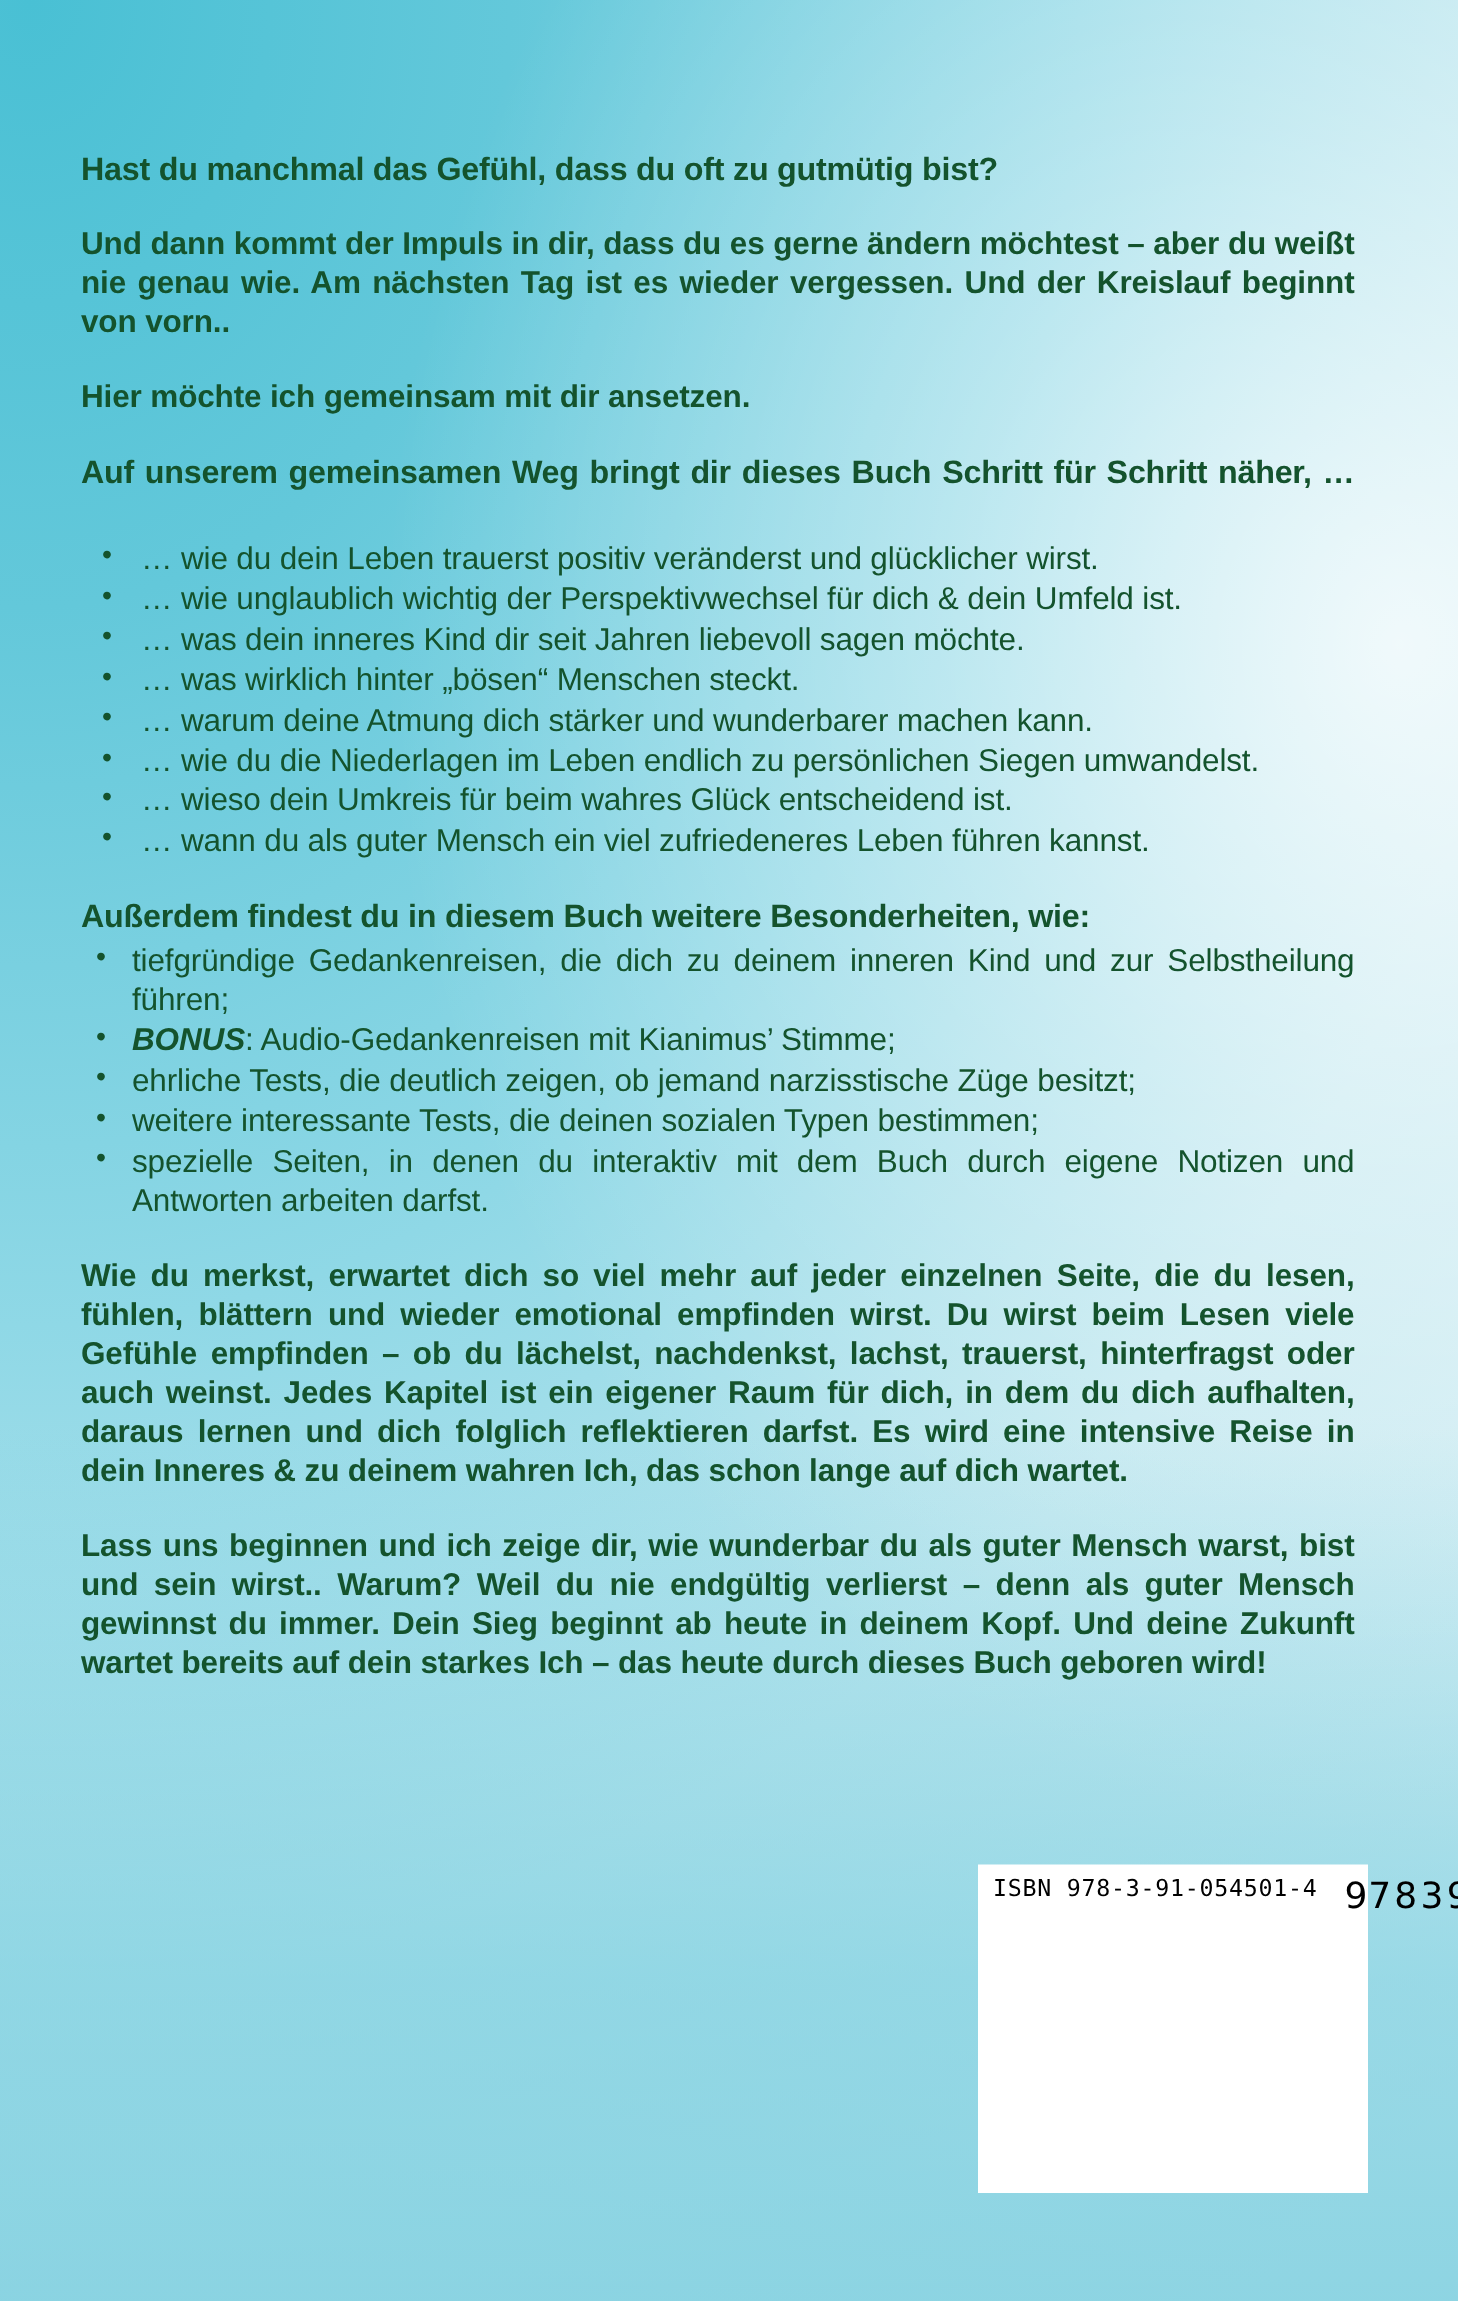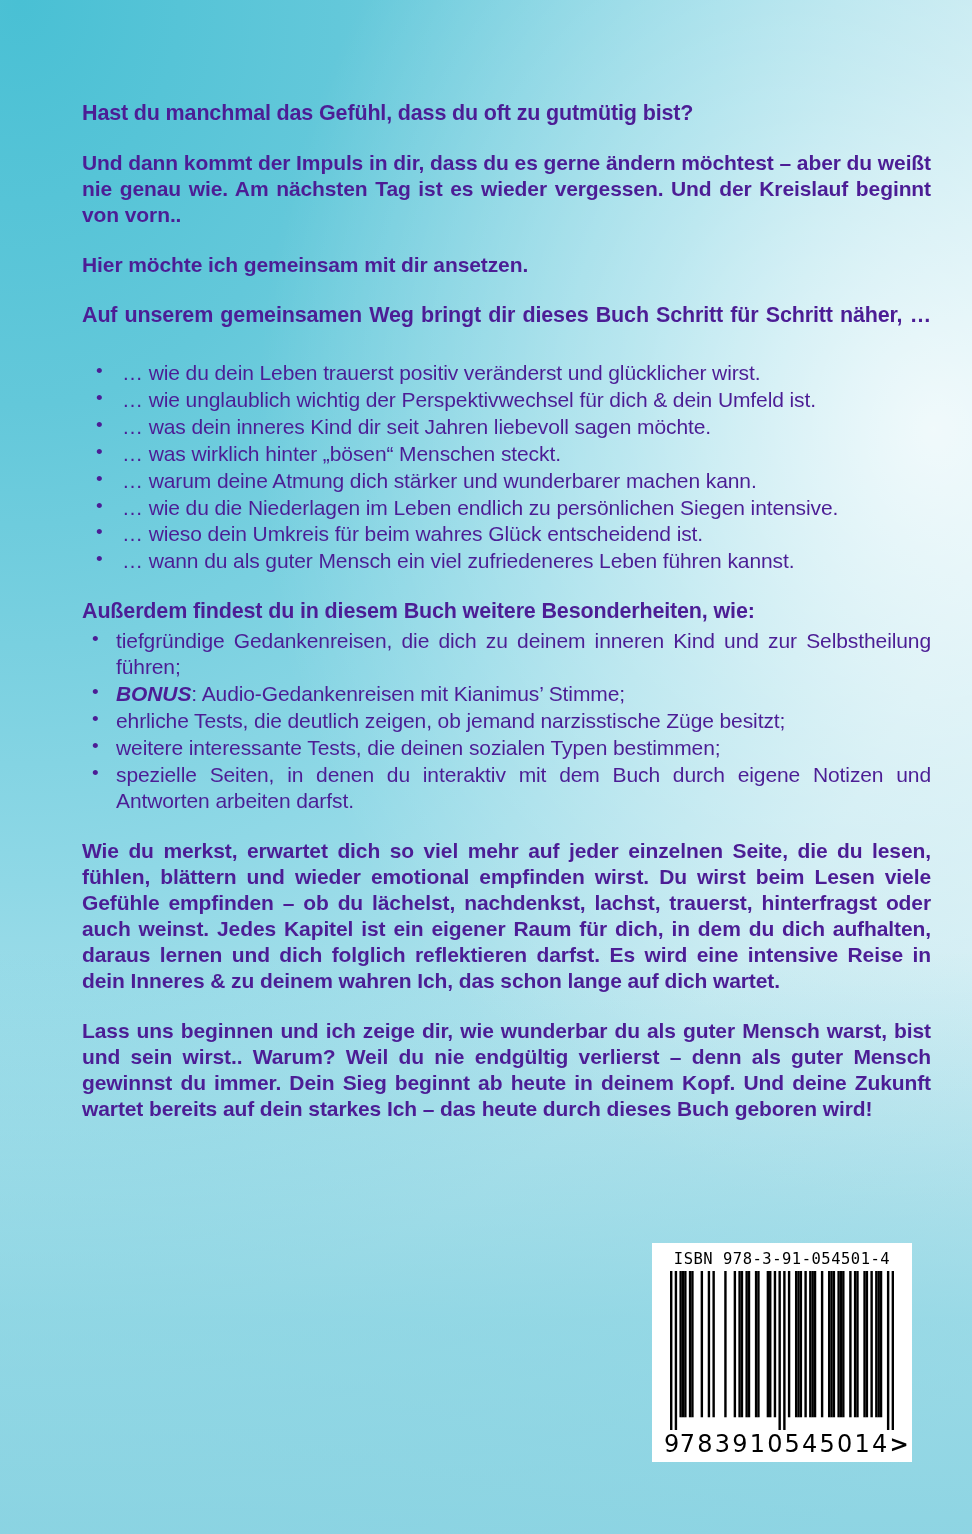--- a/index.html
+++ b/index.html
@@ -21,23 +21,23 @@
   .bg2 {
     position:absolute; inset:0;
     background:
       linear-gradient(to bottom, rgba(255,255,255,0) 0%, rgba(255,255,255,0) 62%, rgba(106,201,219,0.55) 86%, rgba(118,204,221,0.75) 100%);
     z-index:1;
   }
   .page { position:absolute; inset:0; z-index:3; }
 
   .content {
     position:absolute;
-    left:82px; top:100px;
+    left:54px; top:100px;
     width:849px;
-    color:#4c1d95;
+    color:#14532d;
   }
 
   .h-bold {
     font-weight:bold;
     font-size:21.5px;
     line-height:1.30;
     letter-spacing:-0.15px;
     margin:0 0 22px 0;
     font-stretch:condensed;
   }
@@ -91,21 +91,21 @@
 
   .barcode {
     position:absolute;
     left:652px; top:1243px;
     width:260px; height:219px;
     background:#ffffff;
     z-index:4;
     box-sizing:border-box;
     padding:7px 10px 4px 10px;
     display:flex;
-    flex-direction:column;
+    flex-direction:row;
   }
   .isbn-text {
     font-family:"DejaVu Sans Mono", monospace;
     font-size:15.5px;
     letter-spacing:0.5px;
     color:#000;
     text-align:center;
     white-space:nowrap;
     margin-bottom:3px;
   }
@@ -151,21 +151,21 @@
     <p class="body nojust">Hier möchte ich gemeinsam mit dir ansetzen.</p>
 
     <div class="h-bold just tight" style="margin-bottom:2px;">Auf unserem gemeinsamen Weg bringt dir dieses Buch Schritt für Schritt näher, …</div>
 
     <ul class="list">
       <li>… wie du dein Leben trauerst positiv veränderst und glücklicher wirst.</li>
       <li>… wie unglaublich wichtig der Perspektivwechsel für dich &amp; dein Umfeld ist.</li>
       <li>… was dein inneres Kind dir seit Jahren liebevoll sagen möchte.</li>
       <li>… was wirklich hinter „bösen“ Menschen steckt.</li>
       <li>… warum deine Atmung dich stärker und wunderbarer machen kann.</li>
-      <li>… wie du die Niederlagen im Leben endlich zu persönlichen Siegen intensive.</li>
+      <li>… wie du die Niederlagen im Leben endlich zu persönlichen Siegen umwandelst.</li>
       <li>… wieso dein Umkreis für beim wahres Glück entscheidend ist.</li>
       <li>… wann du als guter Mensch ein viel zufriedeneres Leben führen kannst.</li>
     </ul>
 
     <div class="h-bold tight" style="margin-bottom:2px;">Außerdem findest du in diesem Buch weitere Besonderheiten, wie:</div>
 
     <ul class="list l2">
       <li><span class="bonus"></span><span class="txt">tiefgründige Gedankenreisen, die dich zu deinem inneren Kind und zur Selbstheilung führen;</span></li>
       <li><span class="bonus">BONUS</span><span class="txt">: Audio-Gedankenreisen mit Kianimus’ Stimme;</span></li>
       <li><span class="bonus"></span><span class="txt">ehrliche Tests, die deutlich zeigen, ob jemand narzisstische Züge besitzt;</span></li>

